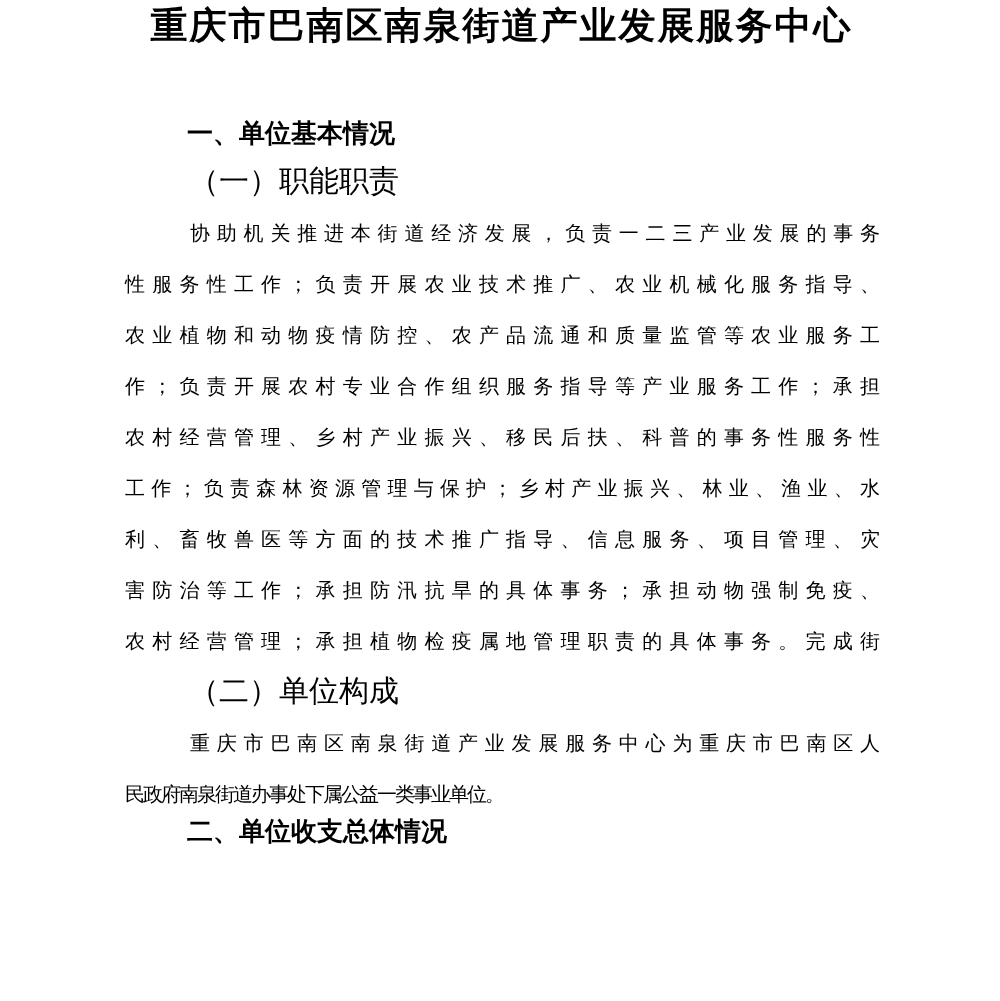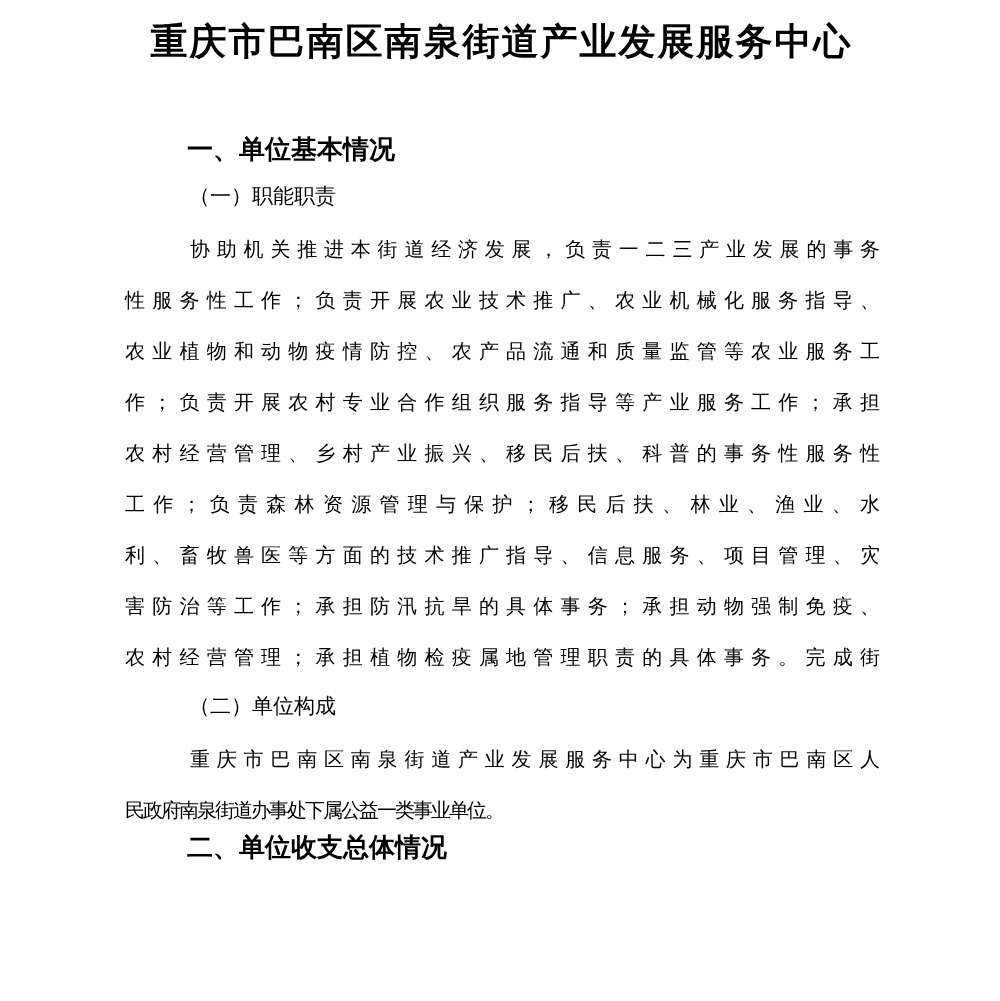--- a/index.html
+++ b/index.html
@@ -16,36 +16,36 @@
     margin-left: 125px;
   }
   
   .title {
     font-family: "Liberation Serif", serif;
     font-weight: bold;
     font-size: 37px;
     line-height: 47px;
     letter-spacing: 2px;
     text-align: center;
-    padding-top: 18px;
+    padding-top: 2px;
   }
   
   .h1 {
     font-family: Liberation Sans, sans-serif;
     font-weight: 700;
     font-size: 26px;
     line-height: 51px;
     text-indent: 62px;
     white-space: nowrap;
   }
   
   .h2 {
     font-family: "Liberation Serif", serif;
     font-weight: 400;
-    font-size: 21px;
+    font-size: 30px;
     line-height: 51px;
     text-indent: 64px;
     white-space: nowrap;
   }
   
   .para {
     font-family: "Liberation Serif", serif;
     font-size: 20px;
     line-height: 51px;
     letter-spacing: -2px;
@@ -74,21 +74,21 @@
     </div>
     <div id="doc-blocks">
         <div class="h1">一、单位基本情况</div>
         <div class="h2">（一）职能职责</div>
         <div class="para">
           <div class="line indent">协助机关推进本街道经济发展，负责一二三产业发展的事务</div>
           <div class="line">性服务性工作；负责开展农业技术推广、农业机械化服务指导、</div>
           <div class="line">农业植物和动物疫情防控、农产品流通和质量监管等农业服务工</div>
           <div class="line">作；负责开展农村专业合作组织服务指导等产业服务工作；承担</div>
           <div class="line">农村经营管理、乡村产业振兴、移民后扶、科普的事务性服务性</div>
-          <div class="line">工作；负责森林资源管理与保护；移民后扶、林业、渔业、水</div>
+          <div class="line">工作；负责森林资源管理与保护；乡村产业振兴、林业、渔业、水</div>
           <div class="line">利、畜牧兽医等方面的技术推广指导、信息服务、项目管理、灾</div>
           <div class="line">害防治等工作；承担防汛抗旱的具体事务；承担动物强制免疫、</div>
           <div class="line">农村经营管理；承担植物检疫属地管理职责的具体事务。完成街</div>
         </div>
         <div class="h2">（二）单位构成</div>
         <div class="para">
           <div class="line indent">重庆市巴南区南泉街道产业发展服务中心为重庆市巴南区人</div>
           <div class="line no-just">民政府南泉街道办事处下属公益一类事业单位。</div>
         </div>
         <div class="h1">二、单位收支总体情况</div>

